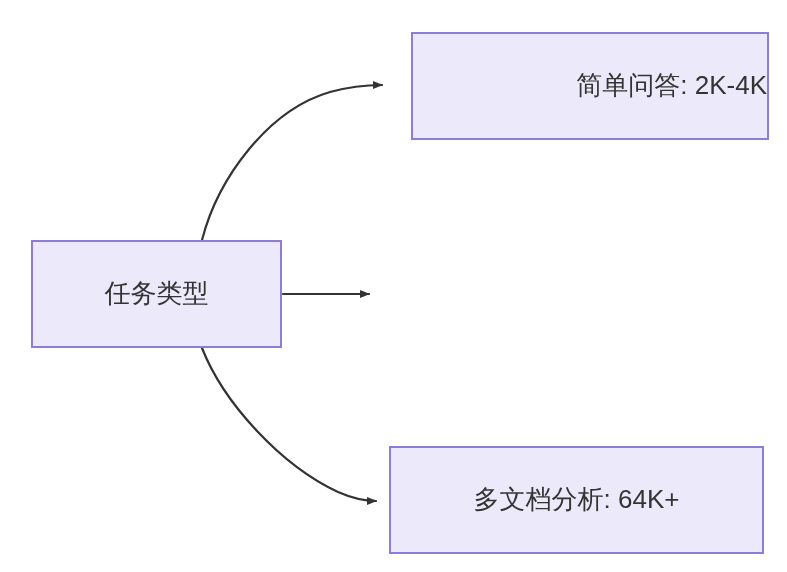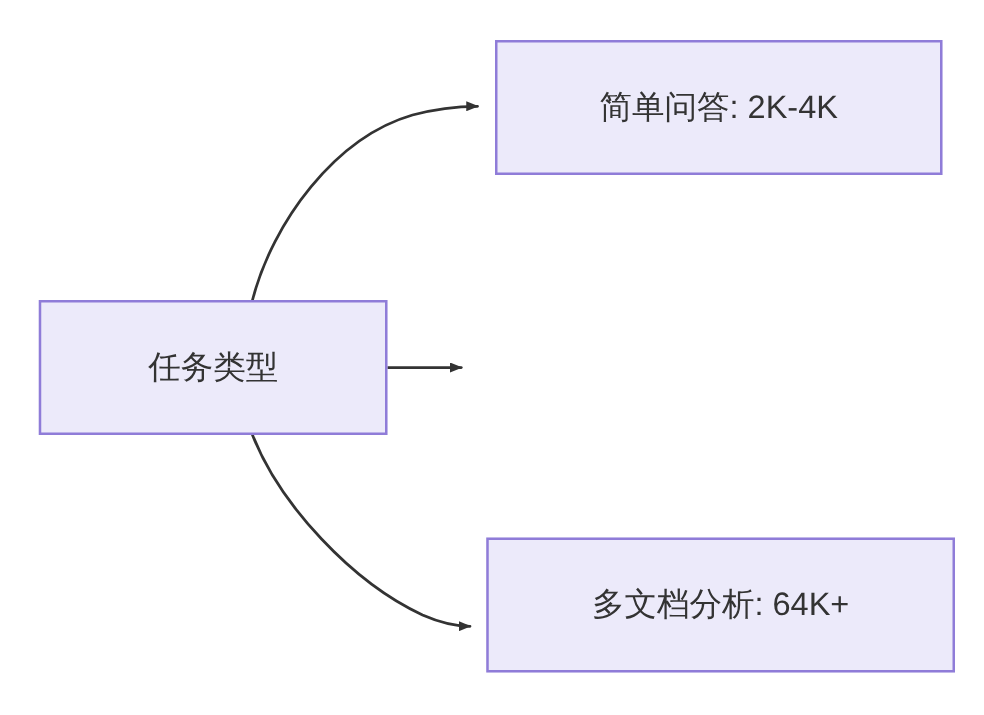--- a/index.html
+++ b/index.html
@@ -50,38 +50,39 @@
     letter-spacing: 0px;
     white-space: nowrap;
     text-align: center;
     font-weight: 400;
   }
 
   
   #node-task-type {
     left: 31px;
     top: 240px;
-    width: 279px;
+    width: 251px;
     height: 108px;
   }
   #node-simple-qa {
-    left: 396px;
+    left: 411px;
     top: 32px;
     width: 358px;
     height: 108px;
+    justify-content: flex-end;
   }
   #node-doc-summary {
     left: 380px;
     top: 240px;
     width: 393px;
     height: 108px;
   }
   #node-multidoc-analysis {
     left: 389px;
-    top: 430px;
+    top: 446px;
     width: 375px;
     height: 108px;
   }
 </style>
 </head>
 <body>
 
 <div id="diagram-canvas">
 
   <svg id="edge-layer" viewBox="0 0 787 572" width="787" height="572" xmlns="http://www.w3.org/2000/svg">

